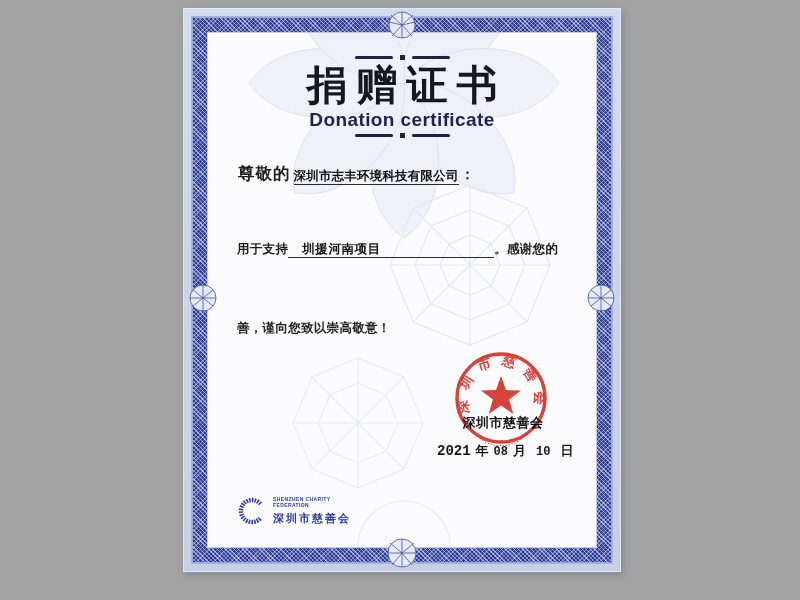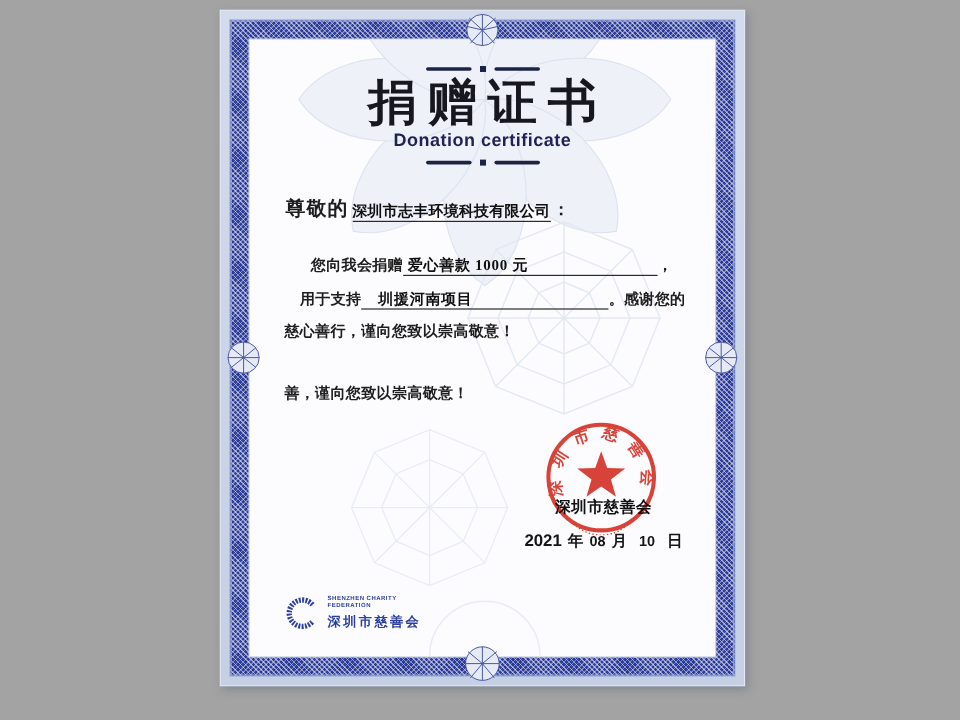--- a/index.html
+++ b/index.html
@@ -24,50 +24,50 @@
 
   
   .sep{position:absolute;display:flex;align-items:center;justify-content:center;gap:7px;width:120px;z-index:2;}
   .sep .bar{width:38px;height:3px;background:#1c2446;border-radius:2px;}
   .sep .dot{width:5px;height:5px;background:#1c2446;}
   .sep-top{left:134px;top:22px;}
   .sep-bottom{left:134px;top:100px;}
   .title{position:absolute;left:0;top:30px;width:388px;margin:0;text-align:center;z-index:2;
          font-size:41px;line-height:44px;font-weight:800;color:#17171f;letter-spacing:9px;text-indent:9px;}
   .subtitle{position:absolute;left:0;top:76px;width:388px;text-align:center;z-index:2;
-            font-size:15px;font-weight:700;color:#1e2255;letter-spacing:.4px;}
+            font-size:19px;font-weight:700;color:#1e2255;letter-spacing:.4px;}
 
   
   .row{position:absolute;white-space:nowrap;z-index:2;color:#1e1e1e;
        font-size:12.5px;font-weight:700;letter-spacing:.3px;}
   .greeting{left:30px;top:130px;}
   .greet-label{font-size:16.5px;font-weight:800;letter-spacing:1px;margin-top:16px;}
   .u{display:inline-block;border-bottom:1.2px solid #2a2a2a;
      font-family:"Liberation Serif",serif;font-weight:600;font-size:12.5px;color:#101010;
      vertical-align:bottom;line-height:16px;}
   .recipient{min-width:147px;margin-left:3px;text-align:right;letter-spacing:.2px;}
   .colon{font-size:14px;font-weight:800;margin-left:2px;}
   .line1{left:51px;top:180px;}
   .fill-donation{min-width:208px;padding-left:4px;letter-spacing:.6px;}
-  .line2{left:29px;top:208px;margin-left:13px;}
+  .line2{left:29px;top:208px;}
   .fill-project{min-width:192px;padding-left:14px;letter-spacing:.6px;}
   .line3{left:29px;top:235px;}
   .para1{left:52px;top:263px;}
   .para2{left:29px;top:287px;}
 
   
   .signature{position:absolute;left:250px;top:381px;width:90px;text-align:center;z-index:3;
              font-size:13px;font-weight:800;color:#111;letter-spacing:.5px;white-space:nowrap;}
   .seal{position:absolute;left:245px;top:317px;z-index:4;mix-blend-mode:multiply;opacity:.93;}
   .seal text{font-family:"Liberation Sans",sans-serif;font-weight:800;fill:#d8362a;}
   .ring-text{font-size:13.5px;letter-spacing:9px;}
   .code-text{font-size:4.5px;letter-spacing:1.6px;}
   .date{position:absolute;left:229px;top:409px;z-index:3;display:flex;align-items:baseline;gap:5px;
         color:#161616;white-space:nowrap;}
-  .d-num{font-family:Liberation Sans, sans-serif;font-weight:600;font-size:14px;}
+  .d-num{font-family:Liberation Mono, monospace;font-weight:600;font-size:14px;}
   .d-num.small{font-size:12px;}
   .d-unit{font-size:13px;font-weight:800;}
   .d-gap{margin-left:5px;}
 
   
   .logo{position:absolute;left:29px;top:463px;z-index:2;display:flex;align-items:center;gap:6px;}
   .logo-text .en{font-size:5px;line-height:6px;font-weight:800;letter-spacing:.4px;color:#2c3f9e;}
   .logo-text .cn{margin-top:3px;font-size:11px;font-weight:800;letter-spacing:2px;color:#2c3f9e;}
 </style>
 </head>
@@ -156,27 +156,23 @@
       <div class="sep sep-bottom">
         <span class="bar"></span>
         <span class="dot"></span>
         <span class="bar"></span>
       </div>
 
       <div class="row greeting">
         <span class="greet-label">尊敬的</span><span class="u recipient">深圳市志丰环境科技有限公司</span><span class="colon">：</span>
       </div>
 
-      <div class="row line1">
-        <span>您向我会捐赠</span><span class="u fill-donation">爱心善款 1000 元</span><span>，</span>
-      </div>
       <div class="row line2">
         <span>用于支持</span><span class="u fill-project">圳援河南项目</span><span>。感谢您的</span>
       </div>
-      <div class="row line3">慈心善行，谨向您致以崇高敬意！</div>
       <div class="row para2">善，谨向您致以崇高敬意！</div>
 
       <div class="signature">深圳市慈善会</div>
 
       <svg class="seal" width="96" height="96" viewBox="0 0 96 96">
         <circle cx="48" cy="48" r="44" fill="none" stroke="#d8362a" stroke-width="3.4"></circle>
         <polygon fill="#d8362a" points="48,26 53.0,40.1 68.0,40.5 56.1,49.6 60.3,64.0 48,55.5 35.7,64.0 39.9,49.6 28.0,40.5 43.0,40.1"></polygon>
         <defs>
           <path id="arcTop" d="M16.3 61.5 A34 34 0 1 1 79.7 61.5" fill="none"></path>
           <path id="arcBot" d="M14.9 55.6 A34 34 0 1 0 81.1 55.6" fill="none"></path>

